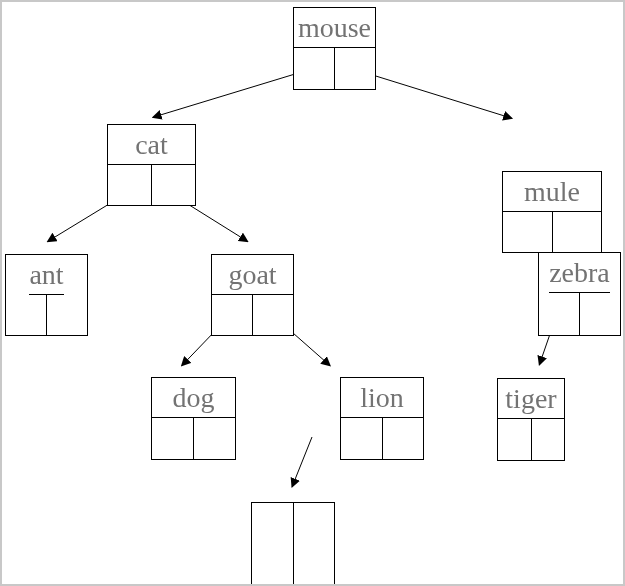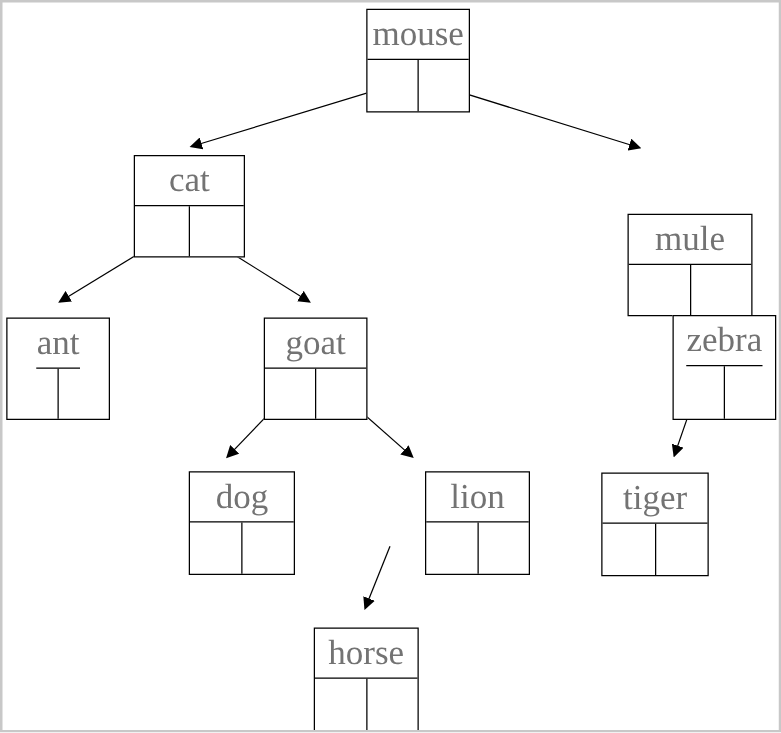--- a/index.html
+++ b/index.html
@@ -127,28 +127,27 @@
       <div class="cell-right"></div>
     </div>
   </div>
       <div class="node" style="left: 291px; top: 375px; width: 84px; height: 83px; margin-left: 47px;">
     <div class="node-label">lion</div>
     <div class="node-cells">
       <div class="cell-left"></div>
       <div class="cell-right"></div>
     </div>
   </div>
-      <div class="node" style="left: 479px; top: 376px; width: 86px; height: 83px;">
+      <div class="node" style="left: 495px; top: 376px; width: 68px; height: 83px;">
     <div class="node-label">tiger</div>
     <div class="node-cells">
       <div class="cell-left"></div>
       <div class="cell-right"></div>
     </div>
   </div>
       <div class="node" style="left: 249px; top: 500px; width: 84px; height: 83px;">
-    <div class="node-label">horse</div>
     <div class="node-cells">
       <div class="cell-left"></div>
       <div class="cell-right"></div>
     </div>
   </div>
     </div>
 </div>
 
 </body></html>

